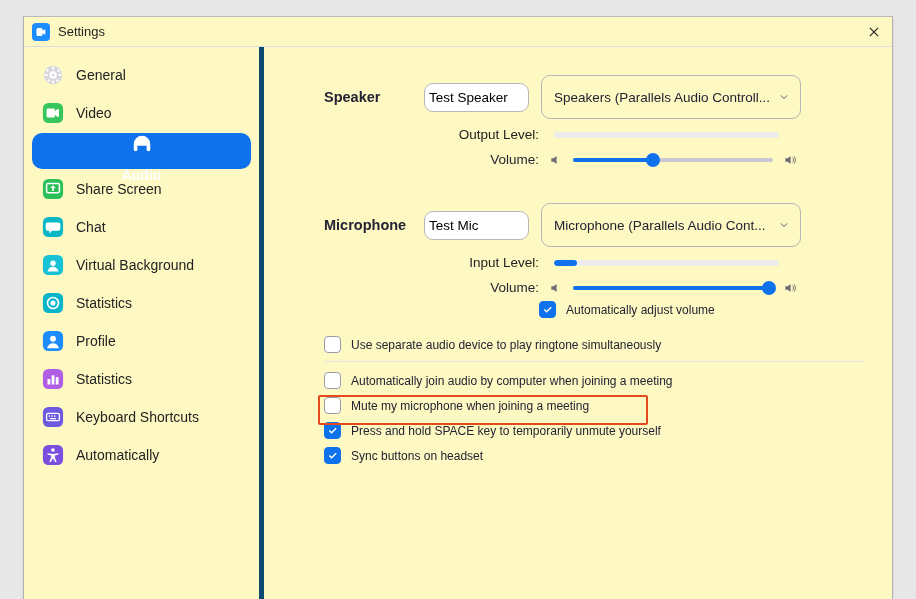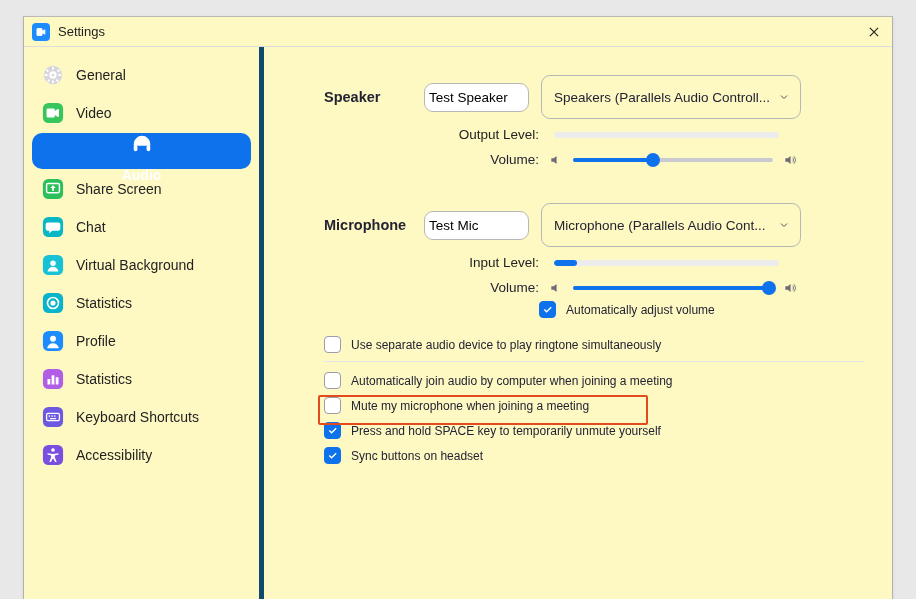--- a/index.html
+++ b/index.html
@@ -351,21 +351,21 @@
       </div>
 
       <div class="nav-item">
         <span class="nav-icon">
           <svg viewBox="0 0 24 24">
               <rect x="1" y="1" width="22" height="22" rx="6" fill="#7a4fe0"></rect>
               <circle cx="12" cy="6.5" r="2" fill="#fff"></circle>
               <path fill="#fff" d="M6 10l6 1 6-1v1.5l-4 1v2l2 5h-1.6l-2.4-4-2.4 4H8l2-5v-2l-4-1z"></path>
             </svg>
         </span>
-        <span class="nav-label">Accessibility</span>
+        <span class="nav-label">Automatically</span>
       </div>
 
     </div>
 
     <div class="content">
 
       <div class="device-row">
         <div class="section-label">Speaker</div>
         <button class="test-btn">Test Speaker</button>
         <div class="device-select">

